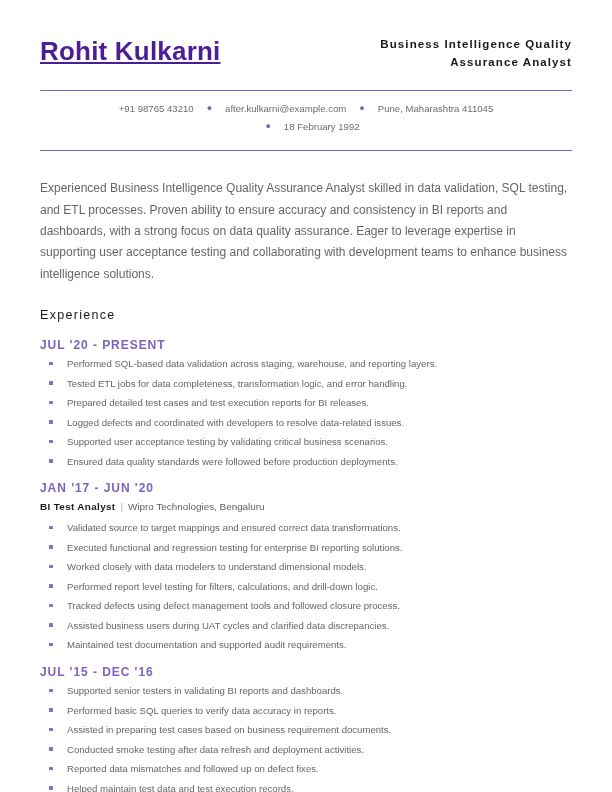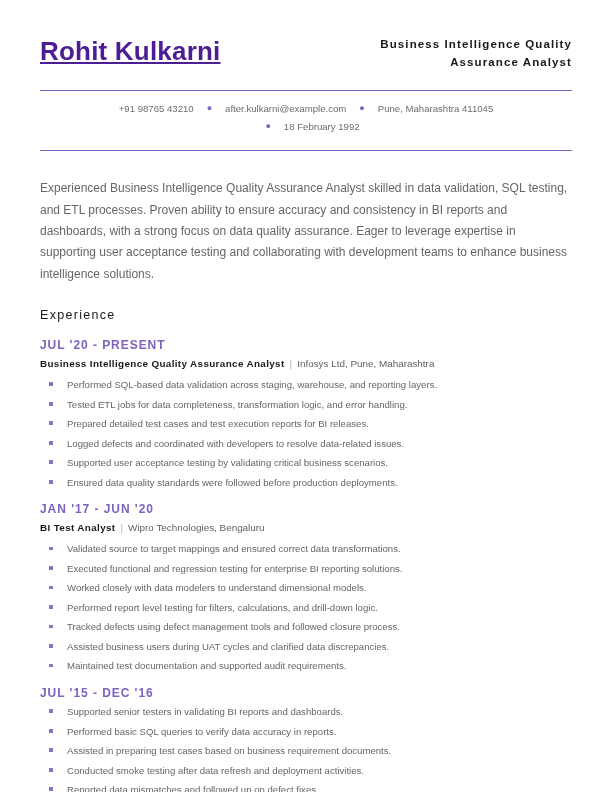--- a/index.html
+++ b/index.html
@@ -157,23 +157,20 @@
 
   <div class="rule rule-bottom"></div>
 
   <div class="summary">Experienced Business Intelligence Quality Assurance Analyst skilled in data validation, SQL testing, and ETL processes. Proven ability to ensure accuracy and consistency in BI reports and dashboards, with a strong focus on data quality assurance. Eager to leverage expertise in supporting user acceptance testing and collaborating with development teams to enhance business intelligence solutions.</div>
 
   <div class="section">
     <div class="section-title">Experience</div>
 
     <div class="job">
       <div class="job-dates">JUL '20 - PRESENT</div>
-      <div class="job-head">
-        <span class="job-title">Business Intelligence Quality Assurance Analyst</span><span class="job-pipe">|</span><span class="job-org">Infosys Ltd,  Pune, Maharashtra</span>
-      </div>
       <ul class="bullets">
         <li>Performed SQL-based data validation across staging, warehouse, and reporting layers.</li>
         <li>Tested ETL jobs for data completeness, transformation logic, and error handling.</li>
         <li>Prepared detailed test cases and test execution reports for BI releases.</li>
         <li>Logged defects and coordinated with developers to resolve data-related issues.</li>
         <li>Supported user acceptance testing by validating critical business scenarios.</li>
         <li>Ensured data quality standards were followed before production deployments.</li>
       </ul>
     </div>
 

